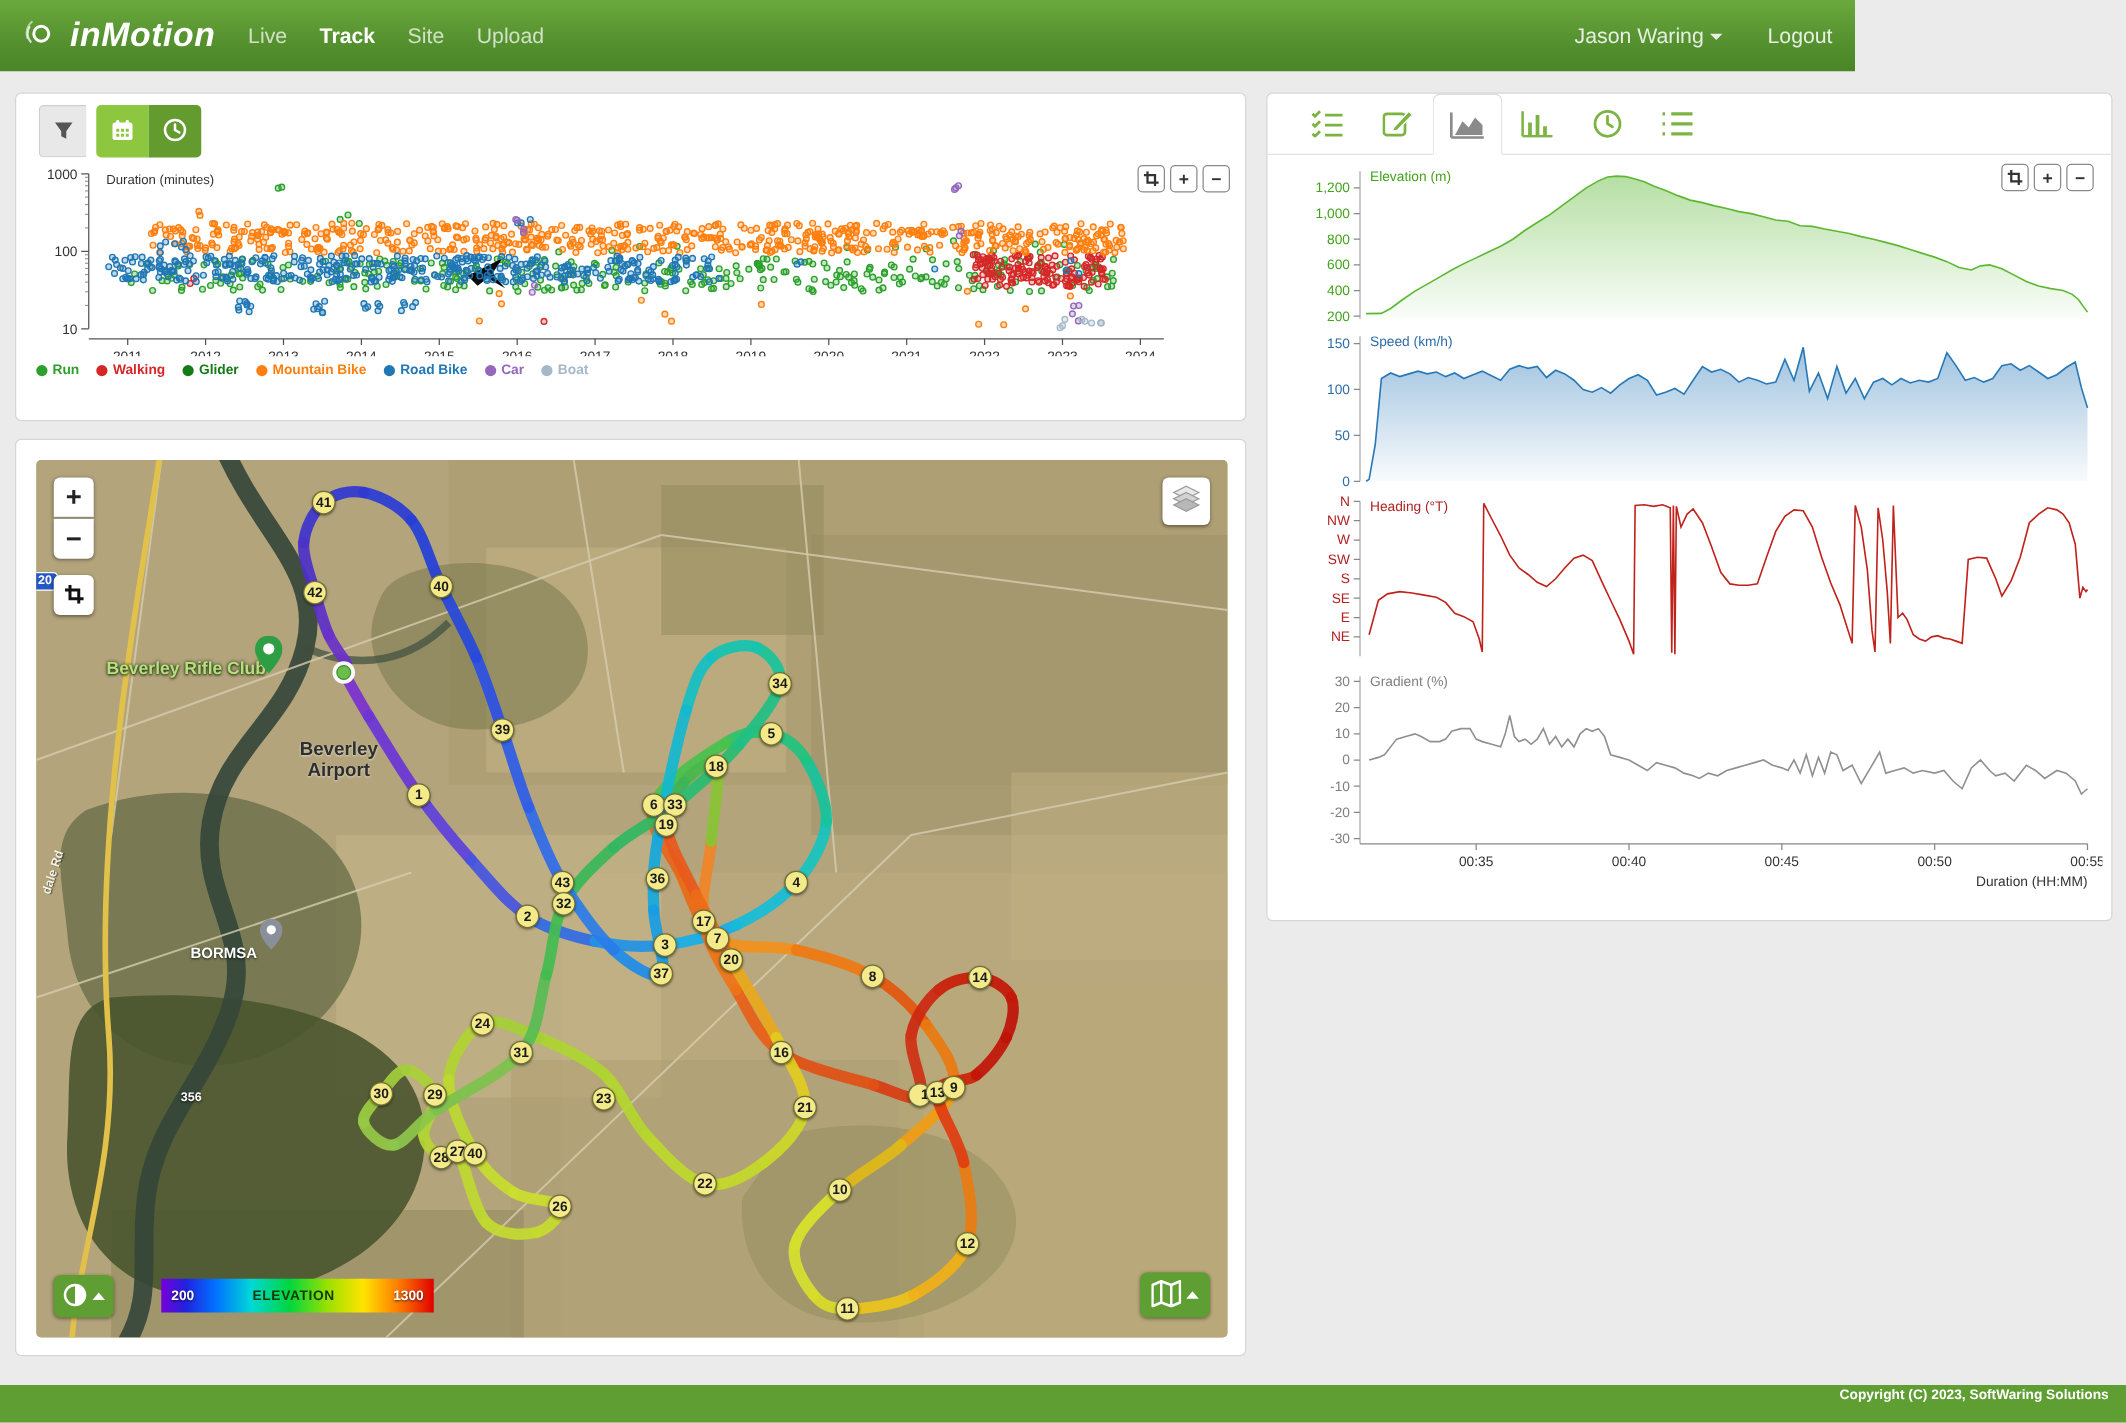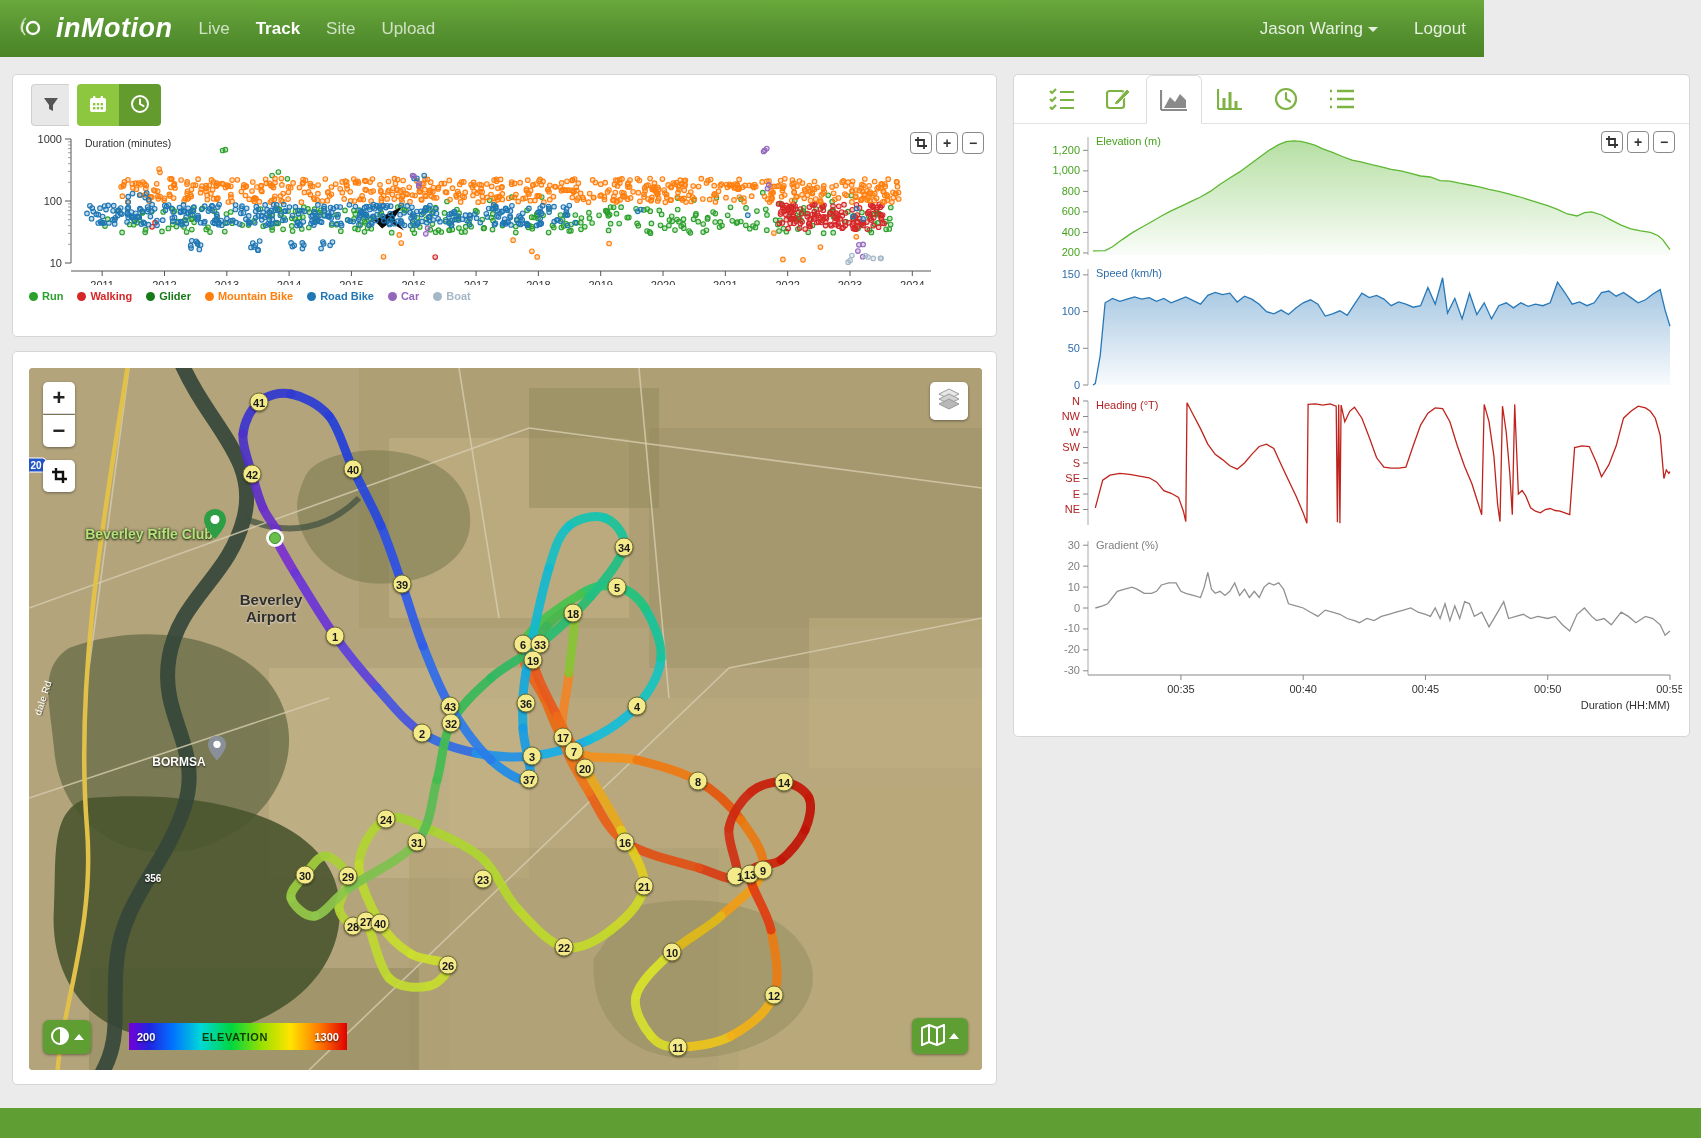--- a/index.html
+++ b/index.html
@@ -2258,13 +2258,14 @@
       <text x="403.4621848739496" y="160" text-anchor="middle" font-size="11" fill="#333">00:45</text>
       <line x1="525.7310924369748" y1="142" x2="525.7310924369748" y2="147" stroke="#888"></line>
       <text x="525.7310924369748" y="160" text-anchor="middle" font-size="11" fill="#333">00:50</text>
       <line x1="648" y1="142" x2="648" y2="147" stroke="#888"></line>
       <text x="648" y="160" text-anchor="middle" font-size="11" fill="#333">00:55</text>
       <text x="648" y="176" text-anchor="end" font-size="11" fill="#333">Duration (HH:MM)</text>
     </svg>
 </div>
 
 <div class="footer">
+  <div>Copyright (C) 2023, SoftWaring Solutions</div>
 </div>
 
 </body></html>

